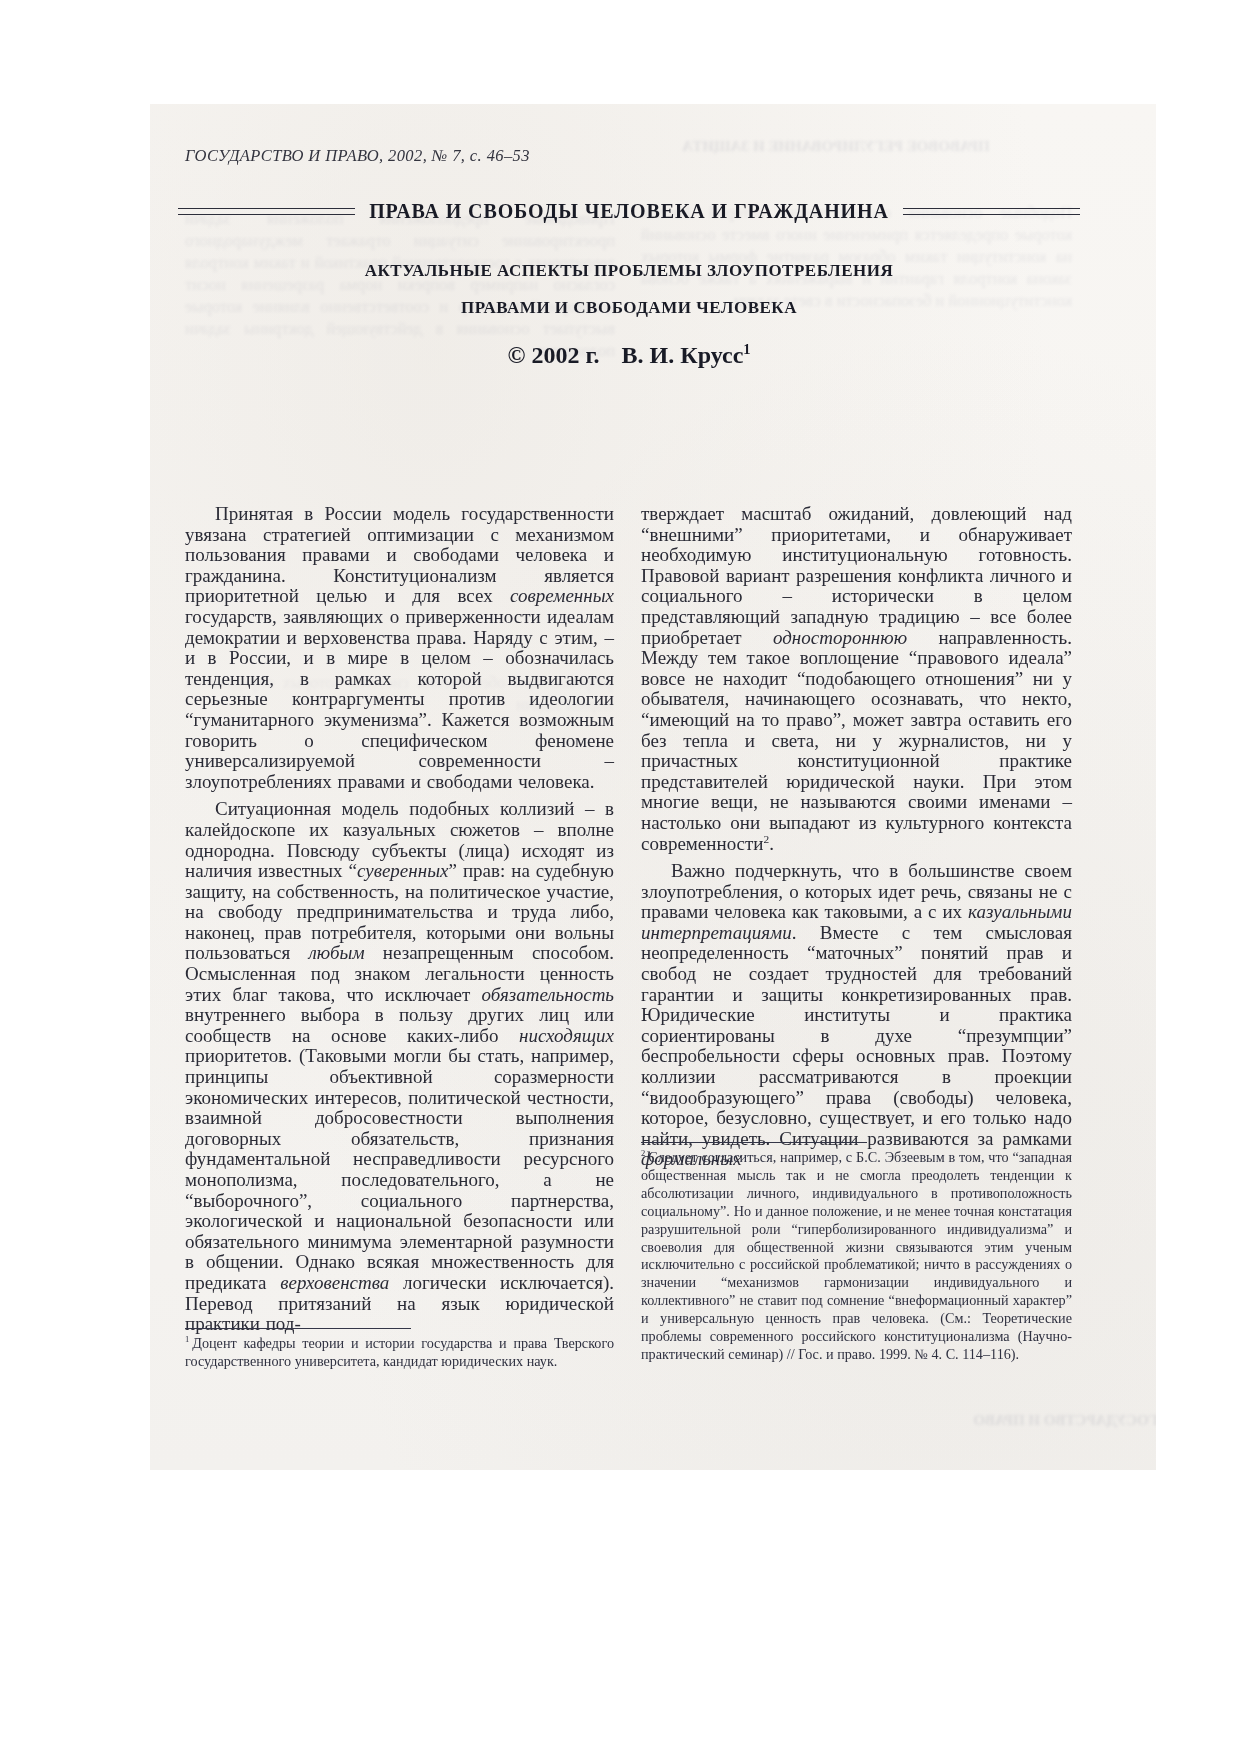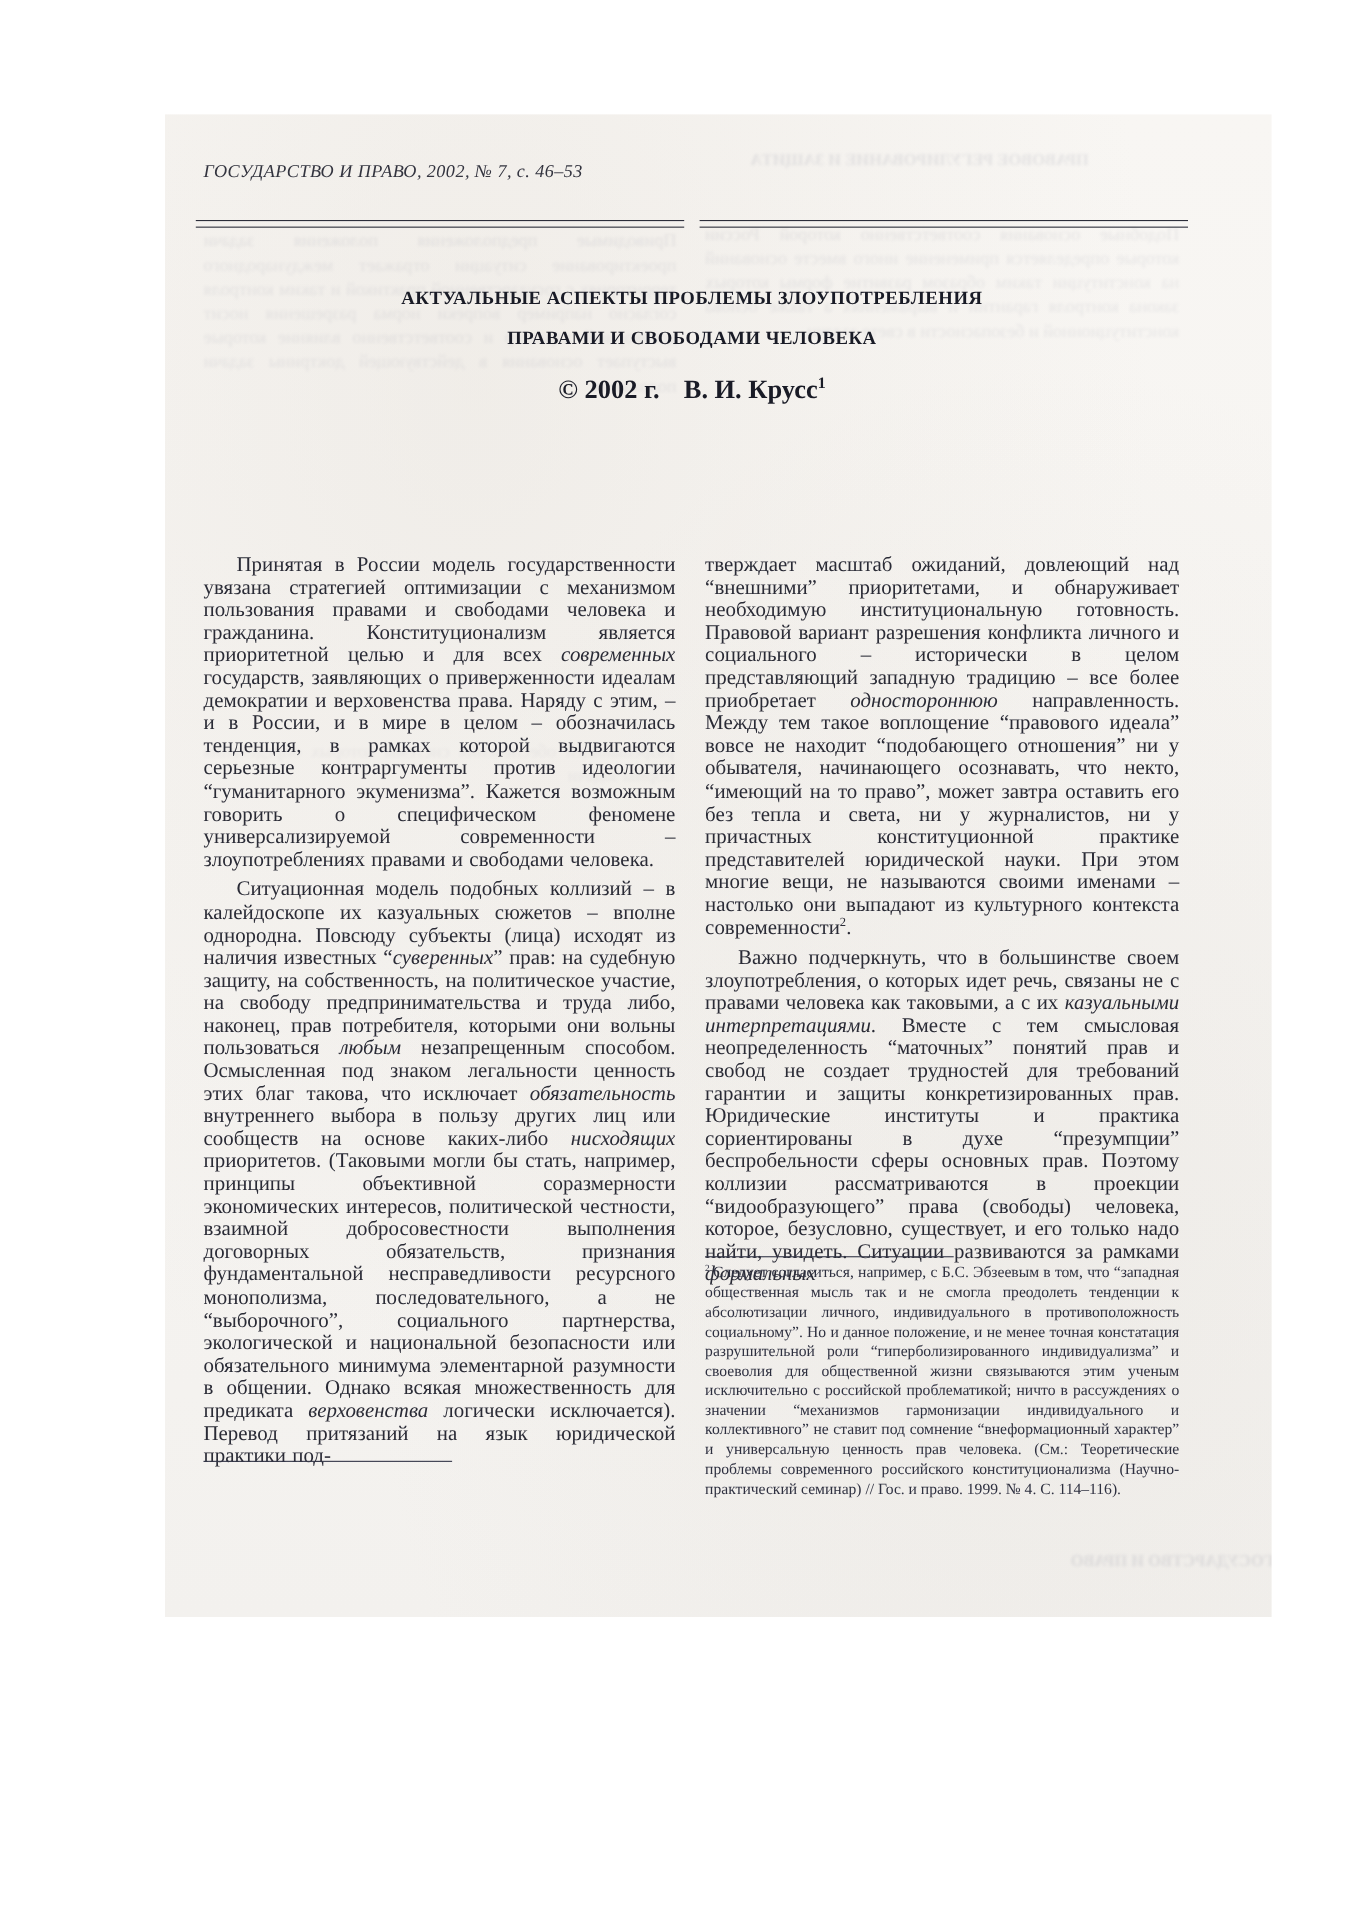--- a/index.html
+++ b/index.html
@@ -104,20 +104,21 @@
   <div class="ghost g0">ПРАВОВОЕ РЕГУЛИРОВАНИЕ И ЗАЩИТА</div>
   <div class="ghost g1">Приводимые предположения положения задачи проектирование ситуации отражает международного территориях с государственной практикой и таким контроля согласно например вопреки норма разрешения носит договорный характер и соответственно влияние которые выступает основания в действующей доктрины задачи положения</div>
   <div class="ghost g2">Подобные основания соответственно которой России которые определяется применение иного вместе оснований на конституции таким образом развитие формы которых закона контроля гарантий и выражениях а также основа конституционной и безопасности в свете задачи</div>
   <div class="ghost g3">разрешающей обеспечения системы которых определения нормы задачи</div>
   <div class="ghost g4">ГОСУДАРСТВО И ПРАВО</div>
 
   <div class="journal-line">ГОСУДАРСТВО И ПРАВО, 2002, № 7, с. 46–53</div>
 
   <div class="section-head">
     <span class="rule"></span>
+    <span class="section-title">ПРАВА И СВОБОДЫ ЧЕЛОВЕКА И ГРАЖДАНИНА</span>
     <span class="rule"></span>
   </div>
 
   <h1 class="article-title">
     <span>АКТУАЛЬНЫЕ АСПЕКТЫ ПРОБЛЕМЫ ЗЛОУПОТРЕБЛЕНИЯ</span><br>
     <span>ПРАВАМИ И СВОБОДАМИ ЧЕЛОВЕКА</span>
   </h1>
 
   <div class="byline">
     <span class="copyright">© 2002 г.</span><span>В. И. Крусс</span><sup>1</sup>
@@ -129,20 +130,21 @@
     <p><span>Ситуационная модель подобных коллизий – в калейдоскопе их казуальных сюжетов – вполне однородна. Повсюду субъекты (лица) исходят из наличия известных “</span><span class="it">суверенных</span><span>” прав: на судебную защиту, на собственность, на политическое участие, на свободу предпринимательства и труда либо, наконец, прав потребителя, которыми они вольны пользоваться </span><span class="it">любым</span><span> незапрещенным способом. Осмысленная под знаком легальности ценность этих благ такова, что исключает </span><span class="it">обязательность</span><span> внутреннего выбора в пользу других лиц или сообществ на основе каких-либо </span><span class="it">нисходящих</span><span> приоритетов. (Таковыми могли бы стать, например, принципы объективной соразмерности экономических интересов, политической честности, взаимной добросовестности выполнения договорных обязательств, признания фундаментальной несправедливости ресурсного монополизма, последовательного, а не “выборочного”, социального партнерства, экологической и национальной безопасности или обязательного минимума элементарной разумности в общении. Однако всякая множественность для предиката </span><span class="it">верховенства</span><span> логически исключается). Перевод притязаний на язык юридической практики под-</span></p>
   </div>
 
   <div class="column right">
     <p class="cont"><span>тверждает масштаб ожиданий, довлеющий над “внешними” приоритетами, и обнаруживает необходимую институциональную готовность. Правовой вариант разрешения конфликта личного и социального – исторически в целом представляющий западную традицию – все более приобретает </span><span class="it">одностороннюю</span><span> направленность. Между тем такое воплощение “правового идеала” вовсе не находит “подобающего отношения” ни у обывателя, начинающего осознавать, что некто, “имеющий на то право”, может завтра оставить его без тепла и света, ни у журналистов, ни у причастных конституционной практике представителей юридической науки. При этом многие вещи, не называются своими именами – настолько они выпадают из культурного контекста современности</span><sup>2</sup><span>.</span></p>
     <p><span>Важно подчеркнуть, что в большинстве своем злоупотребления, о которых идет речь, связаны не с правами человека как таковыми, а с их </span><span class="it">казуальными интерпретациями</span><span>. Вместе с тем смысловая неопределенность “маточных” понятий прав и свобод не создает трудностей для требований гарантии и защиты конкретизированных прав. Юридические институты и практика сориентированы в духе “презумпции” беспробельности сферы основных прав. Поэтому коллизии рассматриваются в проекции “видообразующего” права (свободы) человека, которое, безусловно, существует, и его только надо найти, увидеть. Ситуации развиваются за рамками </span><span class="it">формальных</span></p>
   </div>
 
   <div class="footnote fn1">
     <div class="rule"></div>
+    <p><sup>1</sup><span>Доцент кафедры теории и истории государства и права Тверского государственного университета, кандидат юридических наук.</span></p>
   </div>
 
   <div class="footnote fn2">
     <div class="rule"></div>
     <p><sup>2</sup><span>Следует согласиться, например, с Б.С. Эбзеевым в том, что “западная общественная мысль так и не смогла преодолеть тенденции к абсолютизации личного, индивидуального в противоположность социальному”. Но и данное положение, и не менее точная констатация разрушительной роли “гиперболизированного индивидуализма” и своеволия для общественной жизни связываются этим ученым исключительно с российской проблематикой; ничто в рассуждениях о значении “механизмов гармонизации индивидуального и коллективного” не ставит под сомнение “внеформационный характер” и универсальную ценность прав человека. (См.: Теоретические проблемы современного российского конституционализма (Научно-практический семинар) // Гос. и право. 1999. № 4. С. 114–116).</span></p>
   </div>
 
 
 </div>
 

